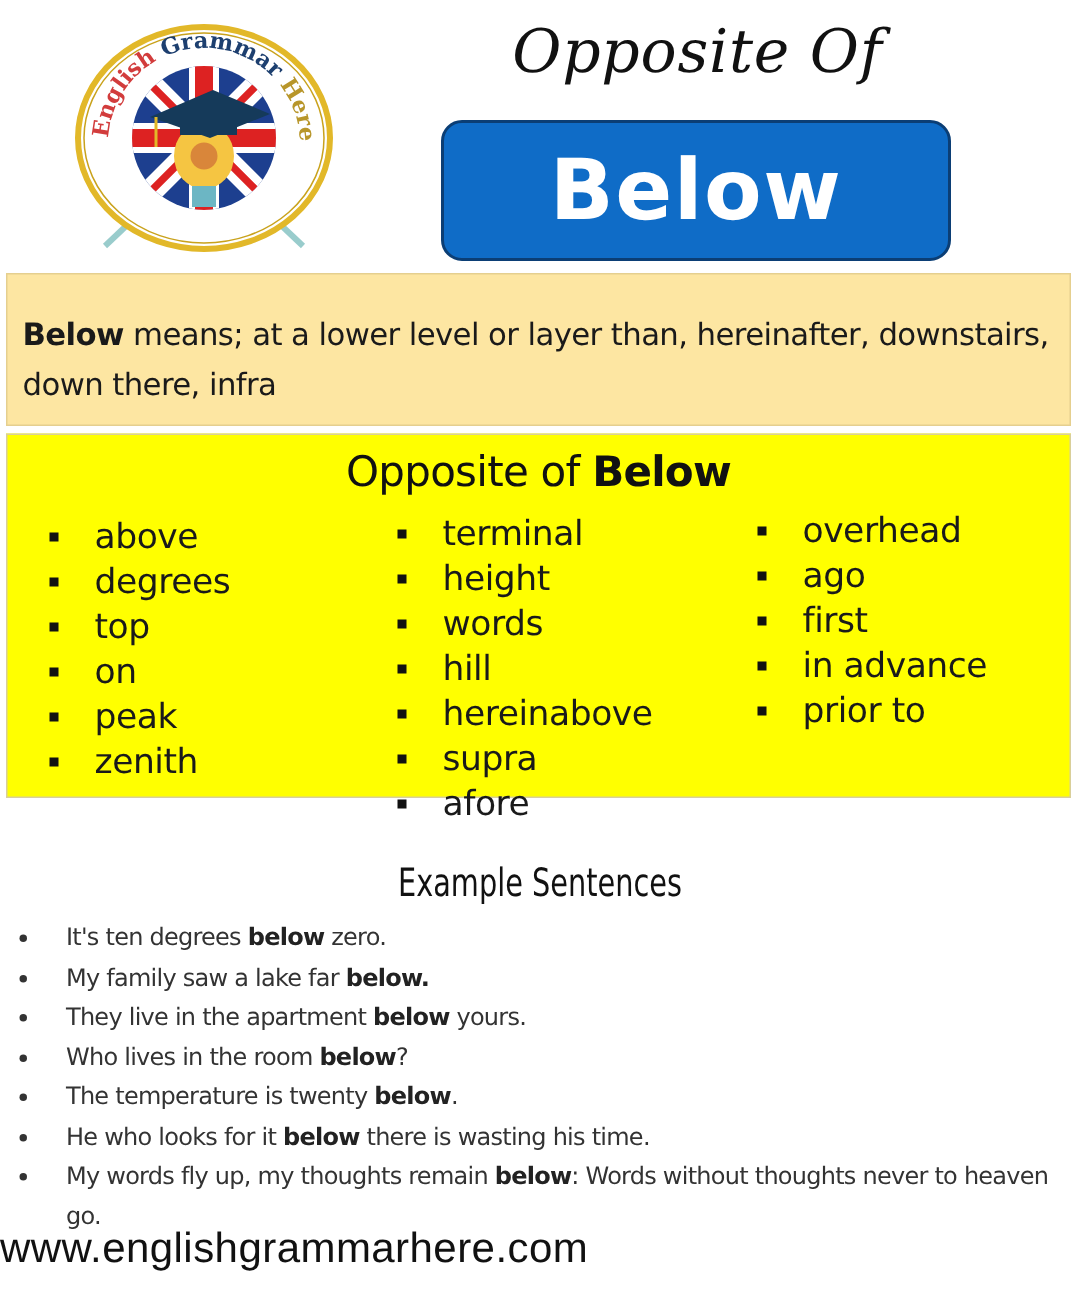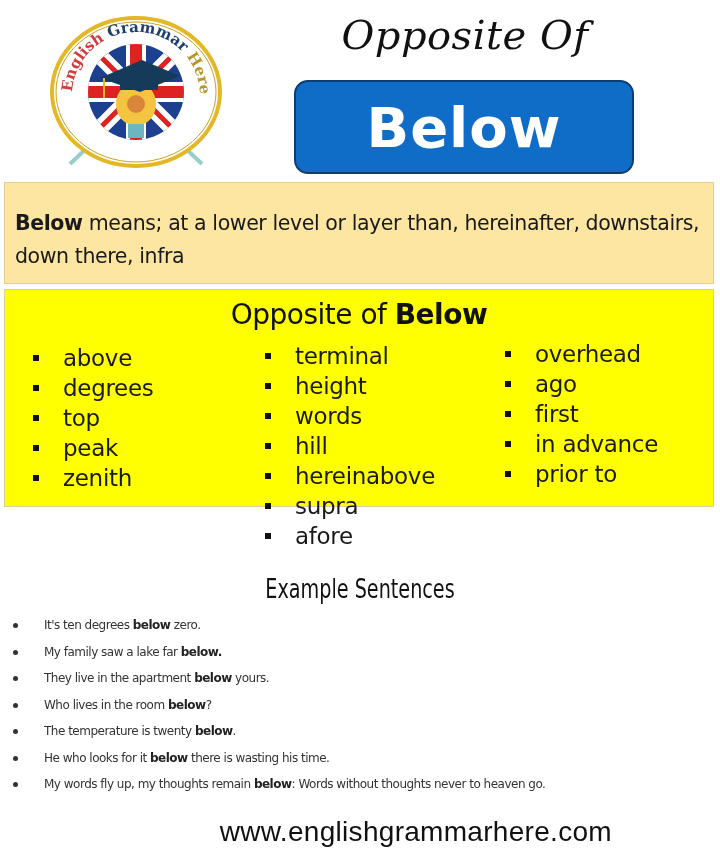--- a/index.html
+++ b/index.html
@@ -14,40 +14,40 @@
   .word-box { position: absolute; left: 294px; top: 80px; width: 340px; height: 94px;
     background: #0f6cc7; border: 2px solid #0b3e75; border-radius: 14px; box-sizing: border-box;
     display: flex; align-items: center; justify-content: center; }
   .word-box span { color: #fff; font-family: "DejaVu Sans", sans-serif; font-weight: bold; font-size: 56px; letter-spacing: 1px; }
 
   .meaning { position: absolute; left: 4px; top: 182px; width: 710px; height: 102px; box-sizing: border-box;
     background: #fde6a2; border: 1px solid #e5cf8f; padding: 24px 10px 0 10px;
     font-family: "DejaVu Sans", sans-serif; font-size: 20.5px; line-height: 33px; color: #1a1a1a; letter-spacing: -0.4px; }
   .meaning b { font-weight: bold; }
 
-  .opp { position: absolute; left: 4px; top: 289px; width: 710px; height: 218px; box-sizing: border-box;
+  .opp { position: absolute; left: 4px; top: 289px; width: 710px; height: 243px; box-sizing: border-box;
     background: #ffff00; border: 1px solid #d9cf9a; }
   .opp-title { position: absolute; left: 0; right: 0; top: 8px; text-align: center;
     font-family: "DejaVu Sans", sans-serif; font-size: 28px; color: #111; letter-spacing: -0.5px; }
   .opp-title b { font-weight: bold; }
   .col { position: absolute; list-style: none; margin: 0; padding: 0; }
   .col li { height: 30px; line-height: 30px; font-family: "DejaVu Sans", sans-serif; font-size: 23px; color: #1a1a1a; position: relative; padding-left: 30px; letter-spacing: -0.3px; }
   .col li .sq { position: absolute; left: 0; top: 12px; width: 6px; height: 6px; background: #111; }
   .col1 { left: 28px; top: 53px; }
   .col2 { left: 260px; top: 51px; }
   .col3 { left: 500px; top: 49px; }
 
   .ex-title { position: absolute; left: 0; width: 720px; top: 574px; text-align: center;
     font-family: "DejaVu Sans Condensed", "DejaVu Sans", sans-serif; font-size: 26px; color: #111; transform: scaleX(0.82); letter-spacing: 0px; }
   .examples { position: absolute; left: 10px; top: 612px; width: 700px; list-style: none; margin: 0; padding: 0; }
-  .examples li { position: relative; padding-left: 34px; font-family: "DejaVu Sans", sans-serif; font-size: 12px; line-height: 26.5px; color: #333; letter-spacing: -0.5px; }
+  .examples li { position: relative; padding-left: 34px; font-family: "DejaVu Sans", sans-serif; font-size: 16px; line-height: 26.5px; color: #333; letter-spacing: -0.5px; }
   .examples li .dot { position: absolute; left: 3px; top: 11px; width: 5px; height: 5px; border-radius: 50%; background: #333; }
   .examples li b { color: #222; }
 
-  .footer { position: absolute; left: 0; width: 612px; top: 816px; text-align: right;
+  .footer { position: absolute; left: 0; width: 612px; top: 816px; text-align: left;
     font-family: "Liberation Sans", sans-serif; font-size: 28px; color: #111; letter-spacing: 0.3px; }
 </style>
 </head>
 <body>
 
 <div class="logo">
   <svg width="172" height="152" viewBox="0 0 172 152">
     <defs>
       <clipPath id="inner">
           <circle cx="86" cy="76" r="48"></circle>
@@ -92,20 +92,21 @@
 </div>
 
 <div class="opp">
   <div class="opp-title">
     <span>Opposite of </span><b>Below</b>
   </div>
   <ul class="col col1">
     <li><span class="sq"></span><span>above</span></li>
     <li><span class="sq"></span><span>degrees</span></li>
     <li><span class="sq"></span><span>top</span></li>
+    <li><span class="sq"></span><span>on</span></li>
     <li><span class="sq"></span><span>peak</span></li>
     <li><span class="sq"></span><span>zenith</span></li>
   </ul>
   <ul class="col col2">
     <li><span class="sq"></span><span>terminal</span></li>
     <li><span class="sq"></span><span>height</span></li>
     <li><span class="sq"></span><span>words</span></li>
     <li><span class="sq"></span><span>hill</span></li>
     <li><span class="sq"></span><span>hereinabove</span></li>
     <li><span class="sq"></span><span>supra</span></li>

